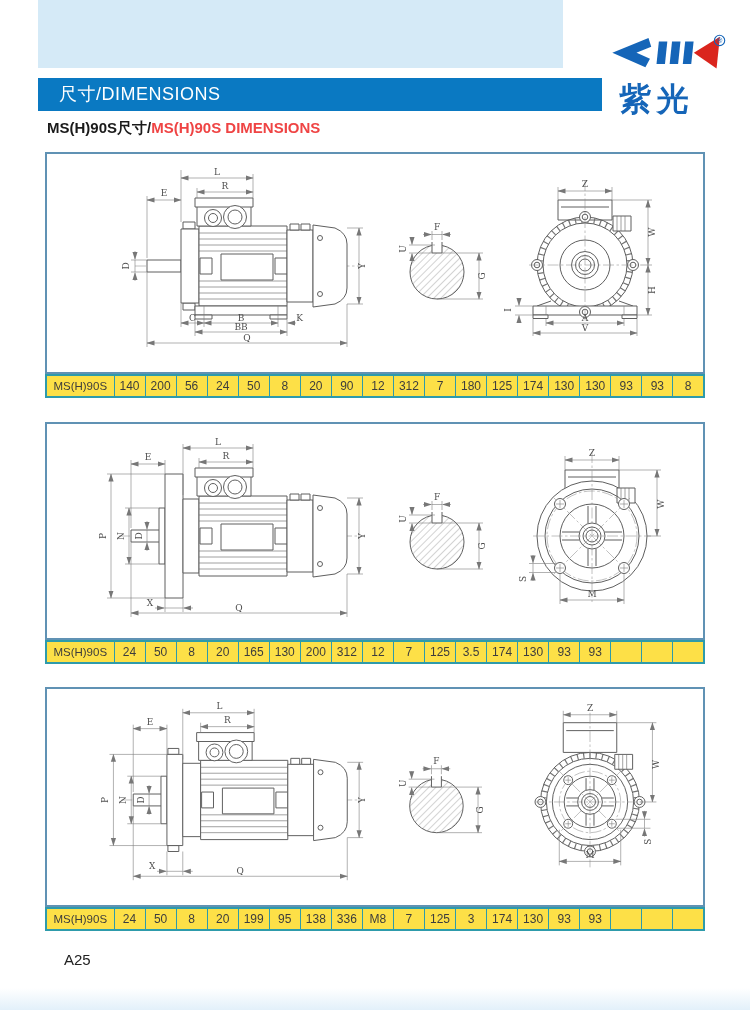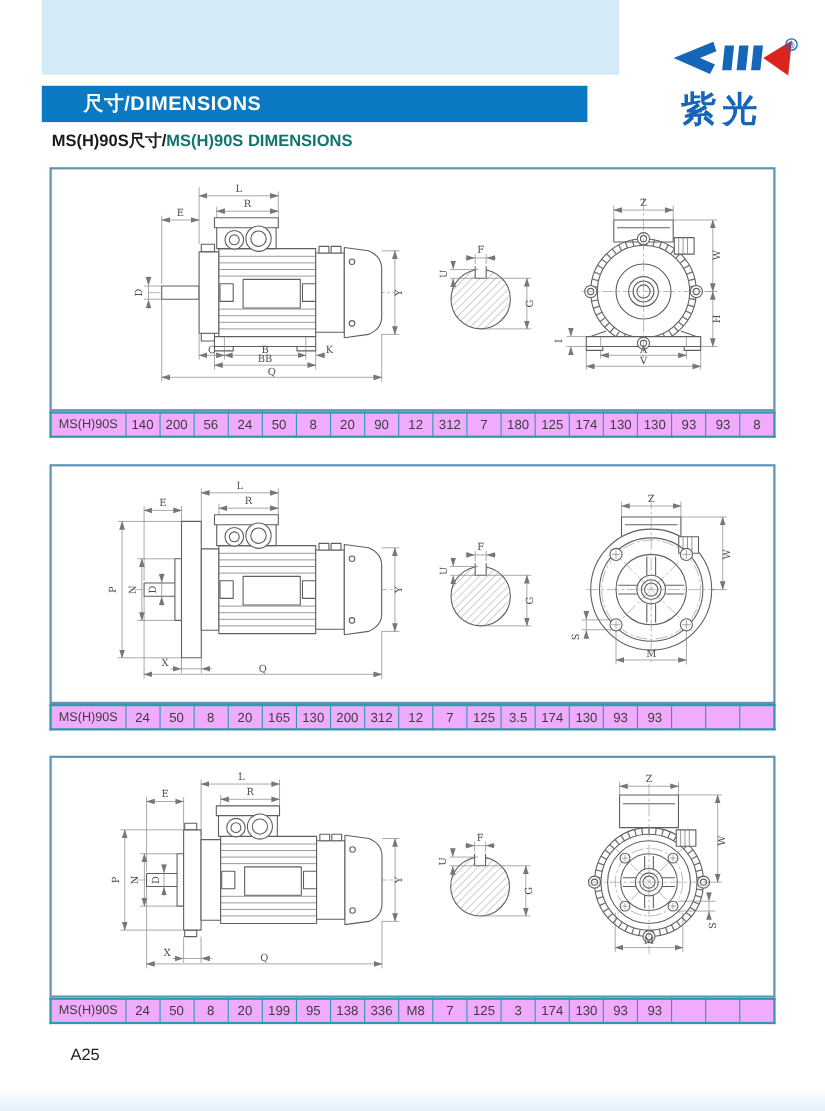--- a/index.html
+++ b/index.html
@@ -1,29 +1,29 @@
 <!DOCTYPE html>
 <html><head>
 <meta charset="utf-8">
 <style>
   html,body{margin:0;padding:0}
   body{width:750px;height:1010px;position:relative;background:#fff;overflow:hidden;
        font-family:"Liberation Sans",sans-serif}
   .lightband{position:absolute;left:38px;top:0;width:525px;height:68px;background:#d5eaf7}
-  .titlebar{position:absolute;left:38px;top:78px;width:496px;height:33px;background:#0a79c2;
-            color:#fff;font-size:18px;font-weight:bold;line-height:33px;padding-left:38px;
+  .titlebar{position:absolute;left:38px;top:78px;width:564px;height:33px;background:#0a79c2;
+            color:#fff;font-size:18px;font-weight:normal;line-height:33px;padding-left:21px;
             box-sizing:border-box;letter-spacing:.5px}
   .logo{position:absolute;left:606px;top:30px;width:122px;height:96px}
   .subtitle{position:absolute;left:47px;top:119px;font-size:15px;font-weight:bold;color:#1a1a1a}
-  .subtitle .en{color:#0f766e}
+  .subtitle .en{color:#ef4444}
   .panel{position:absolute;left:45px;width:660px;border:2px solid #6092b4;background:#fff;box-sizing:border-box}
   #p1{top:152px;height:222px} #p2{top:422px;height:218px} #p3{top:687px;height:220px}
   .draw{display:block;width:100%;height:100%}
   .dtable{position:absolute;left:45px;width:660px;border-collapse:collapse;table-layout:fixed;
-          background:#f0abfc;border:2px solid #2e9bab}
+          background:#fde047;border:2px solid #2e9bab}
   #t1{top:374px} #t2{top:640px} #t3{top:907px}
   .dtable td{border:1px solid #2e9bab;text-align:center;vertical-align:middle;font-size:12px;
              color:#3d3d3d;height:20px;padding:0;white-space:nowrap;overflow:hidden}
   .dtable td.lbl{font-size:11.5px}
   .footer{position:absolute;left:64px;top:951px;font-size:15px;font-weight:normal;color:#222}
   .botfade{position:absolute;left:0;top:988px;width:750px;height:22px;
            background:linear-gradient(#fff,#e2f0fa)}
   
   .ol{stroke:#5f5f5f;stroke-width:1;fill:none;stroke-linejoin:round}
   .olw{stroke:#5f5f5f;stroke-width:1;fill:#fff;stroke-linejoin:round}

